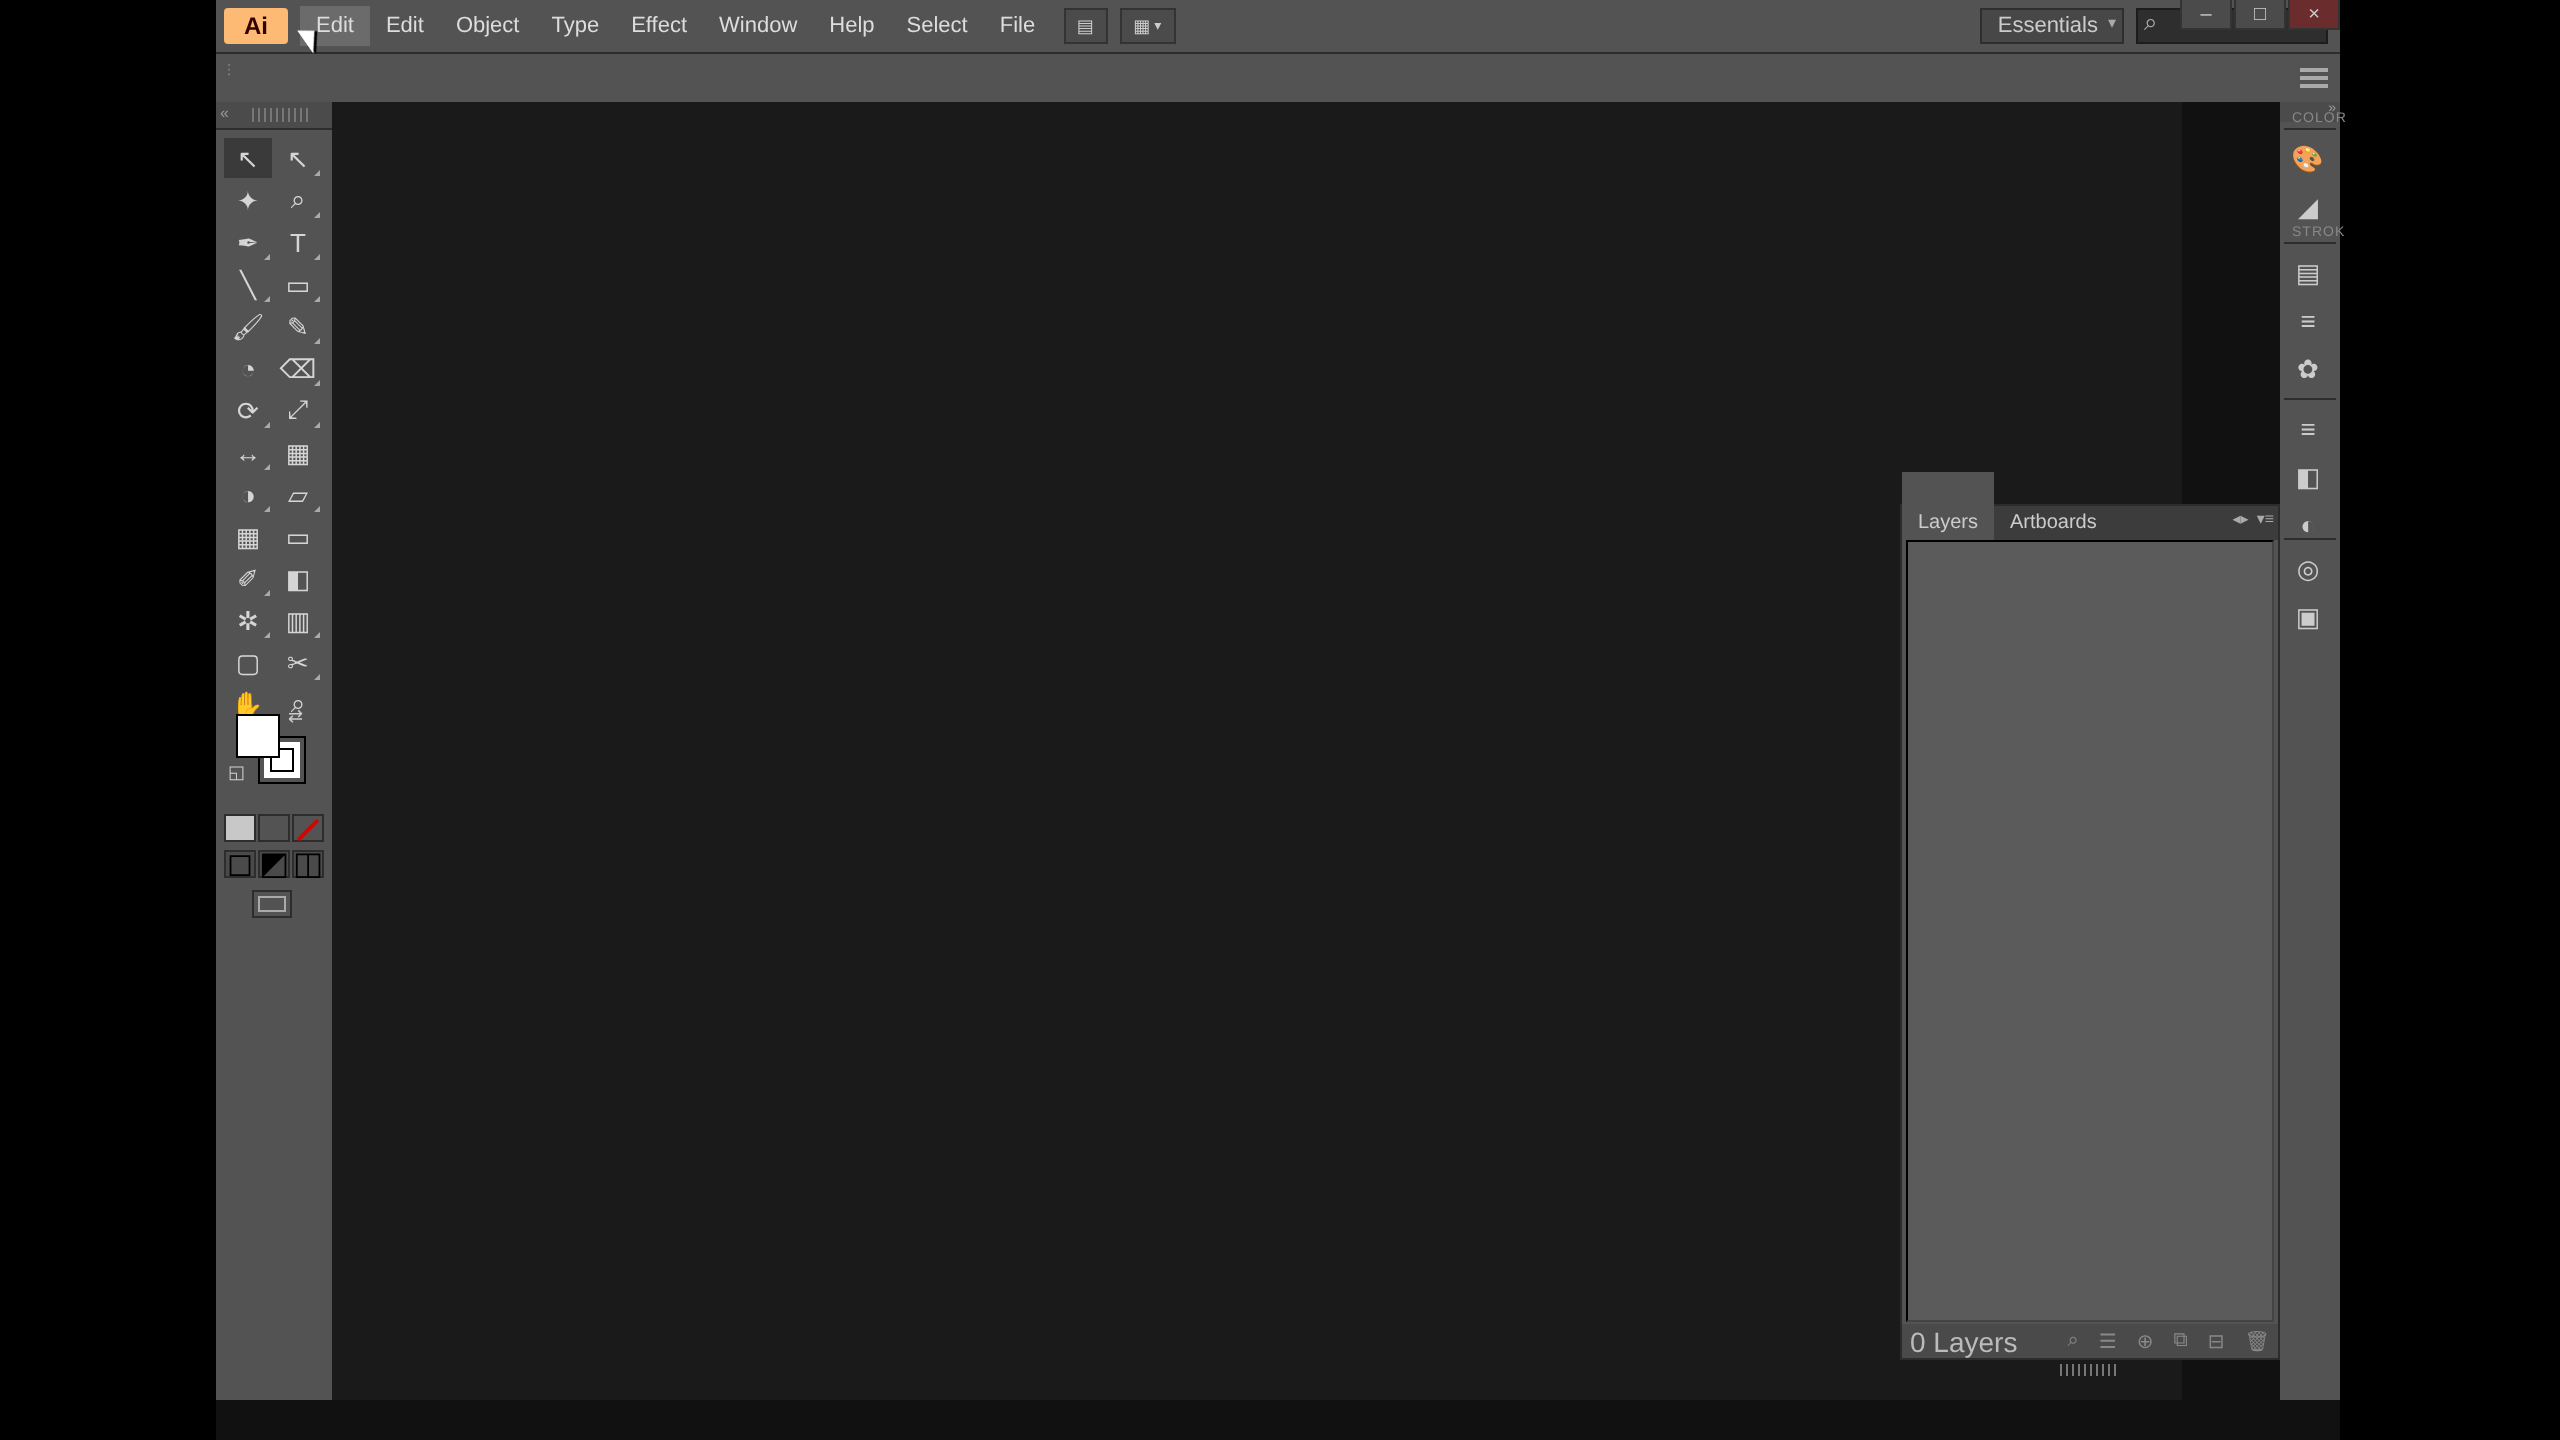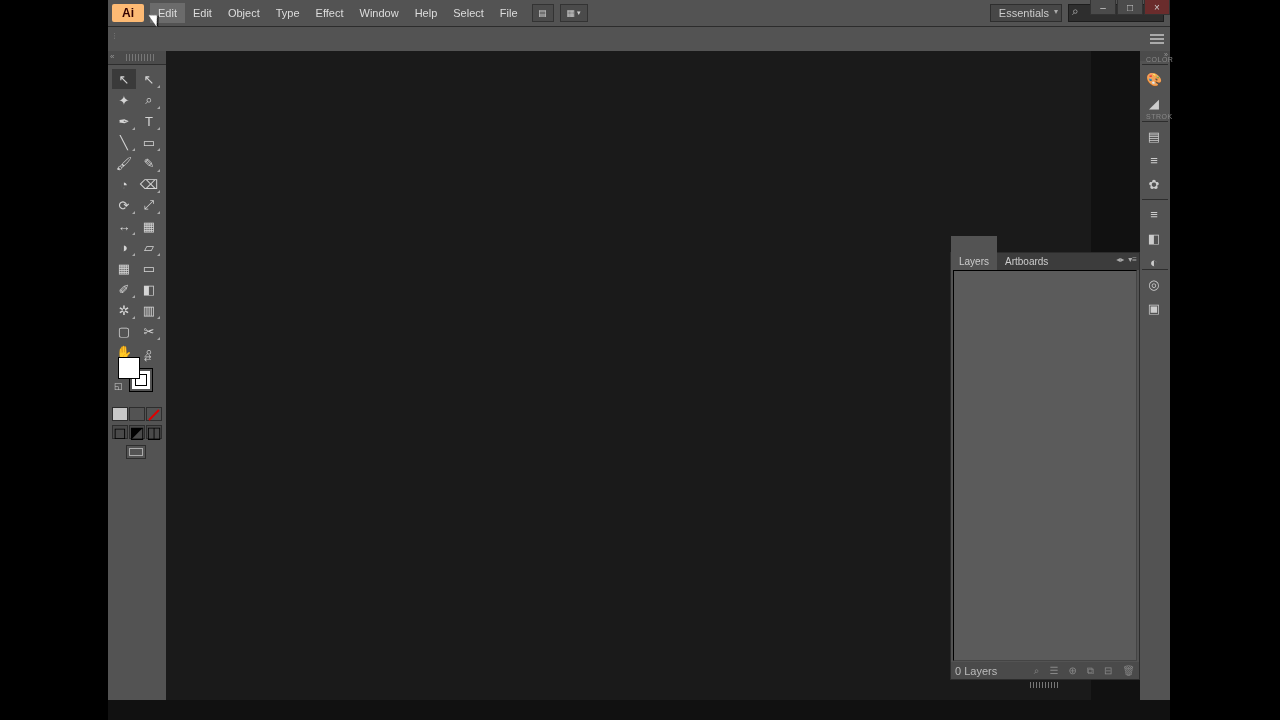--- a/index.html
+++ b/index.html
@@ -66,21 +66,21 @@
 
 
 .layers-panel{position:absolute;right:30px;top:252px;width:190px;height:428px;background:#535353;border:1px solid #2c2c2c;}
 .lp-tabs{height:17px;background:#3c3c3c;display:flex;align-items:center;}
 .lp-tab{font-size:10px;color:#ccc;padding:20px 8px;}
 .lp-tab.active{background:#535353;}
 .lp-controls{position:absolute;right:2px;top:2px;display:flex;gap:4px;}
 .lp-controls span{font-size:8px;color:#aaa;}
 .lp-body{position:absolute;top:17px;bottom:18px;left:2px;right:2px;background:#5b5b5b;border:1px inset #444;}
 .lp-footer{position:absolute;bottom:0;left:0;width:100%;height:17px;background:#4a4a4a;display:flex;align-items:center;justify-content:flex-end;gap:10px;padding:0 4px;}
-.lp-footer .txt{position:absolute;left:4px;font-size:11px;color:#bbb;}
+.lp-footer .txt{position:absolute;left:4px;font-size:14px;color:#bbb;}
 .lp-footer .ic{font-size:10px;color:#888;}
 .panel-grip{position:absolute;bottom:-9px;left:50%;width:30px;height:6px;transform:translateX(-50%);background:repeating-linear-gradient(90deg,#777,#777 1px,transparent 1px,transparent 3px);}
 
 
 .cursor{position:absolute;left:44px;top:12px;width:12px;height:16px;pointer-events:none;z-index:999;}
 .cursor:before{content:"";position:absolute;width:0;height:0;border-left:7px solid #fff;border-top:5px solid transparent;border-bottom:9px solid transparent;transform:rotate(-35deg);filter:drop-shadow(1px 1px 0 #000);}
 </style>
 </head>
 <body>
 

